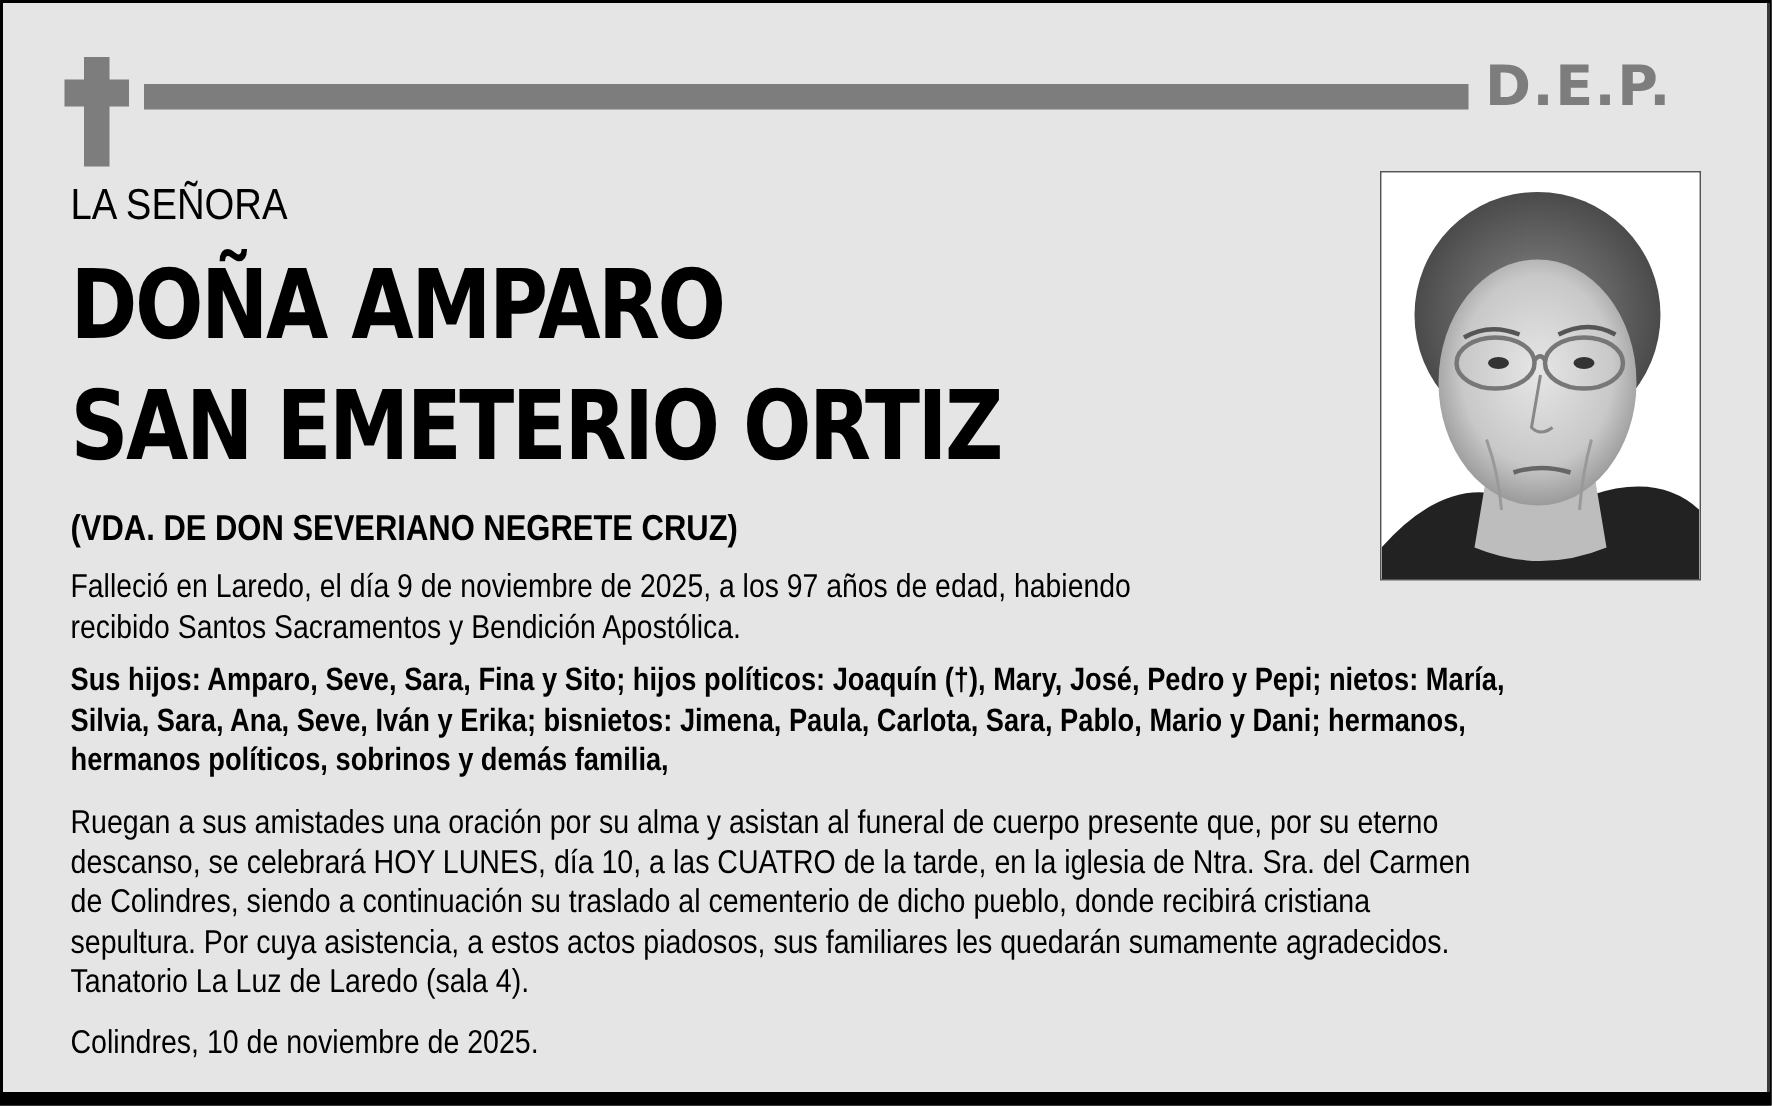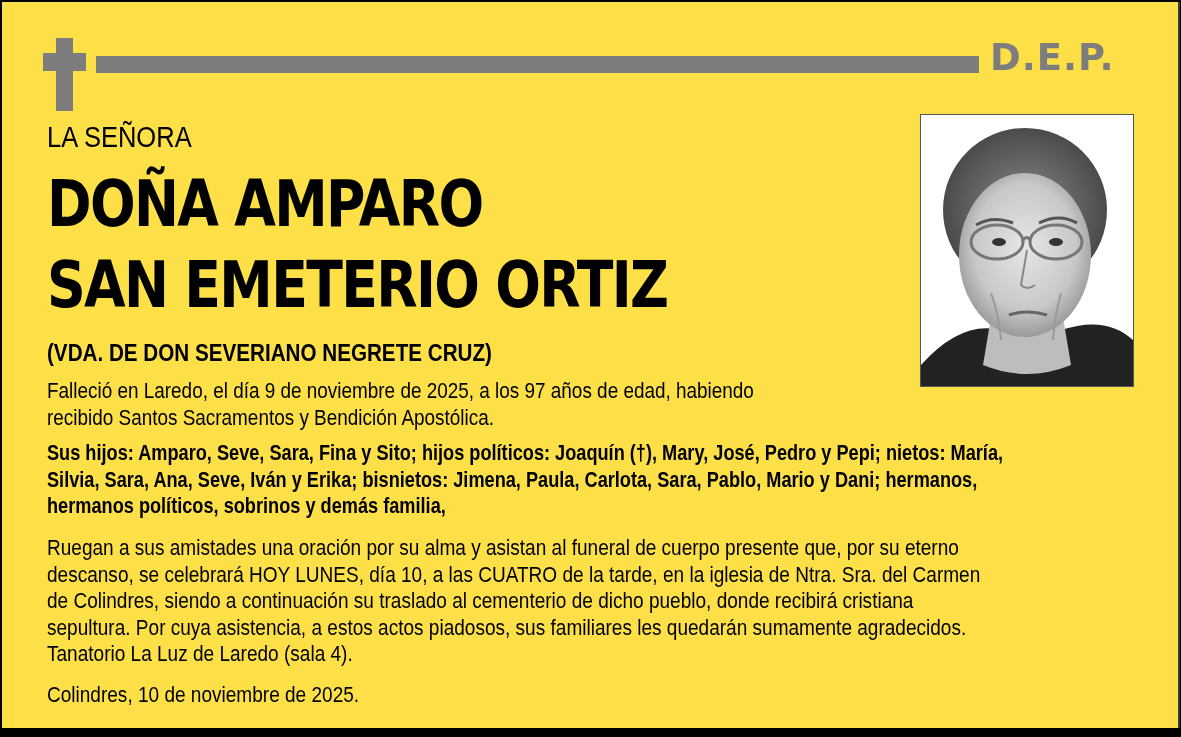--- a/index.html
+++ b/index.html
@@ -1,19 +1,19 @@
 <!DOCTYPE html>
 <html><head>
 <meta charset="utf-8">
 <style>
   html, body { margin: 0; padding: 0; background: #000; }
   body { width: 1181px; height: 737px; position: relative; overflow: hidden; font-family: "Liberation Sans", sans-serif; }
   .sheet {
     position: absolute; left: 2px; top: 2px; width: 1176px; height: 726px;
-    background: #fde047; border-right: 2px solid #3a3a3a;
+    background: #e5e5e5; border-right: 2px solid #3a3a3a;
   }
   .cross-v { position: absolute; left: 54px; top: 36px; width: 17px; height: 73px; background: #7d7d7d; }
   .cross-h { position: absolute; left: 41px; top: 51px; width: 43px; height: 18px; background: #7d7d7d; }
   .rule { position: absolute; left: 94px; top: 54px; width: 883px; height: 17px; background: #7d7d7d; }
   .dep {
     position: absolute; left: 988px; top: 34px; font-family: "DejaVu Sans", sans-serif;
     font-weight: bold; font-size: 37px; color: #7d7d7d; letter-spacing: 1px; line-height: 44px;
   }
   .title-small {
     position: absolute; left: 45px; top: 118px; font-family: "Liberation Sans", sans-serif;

